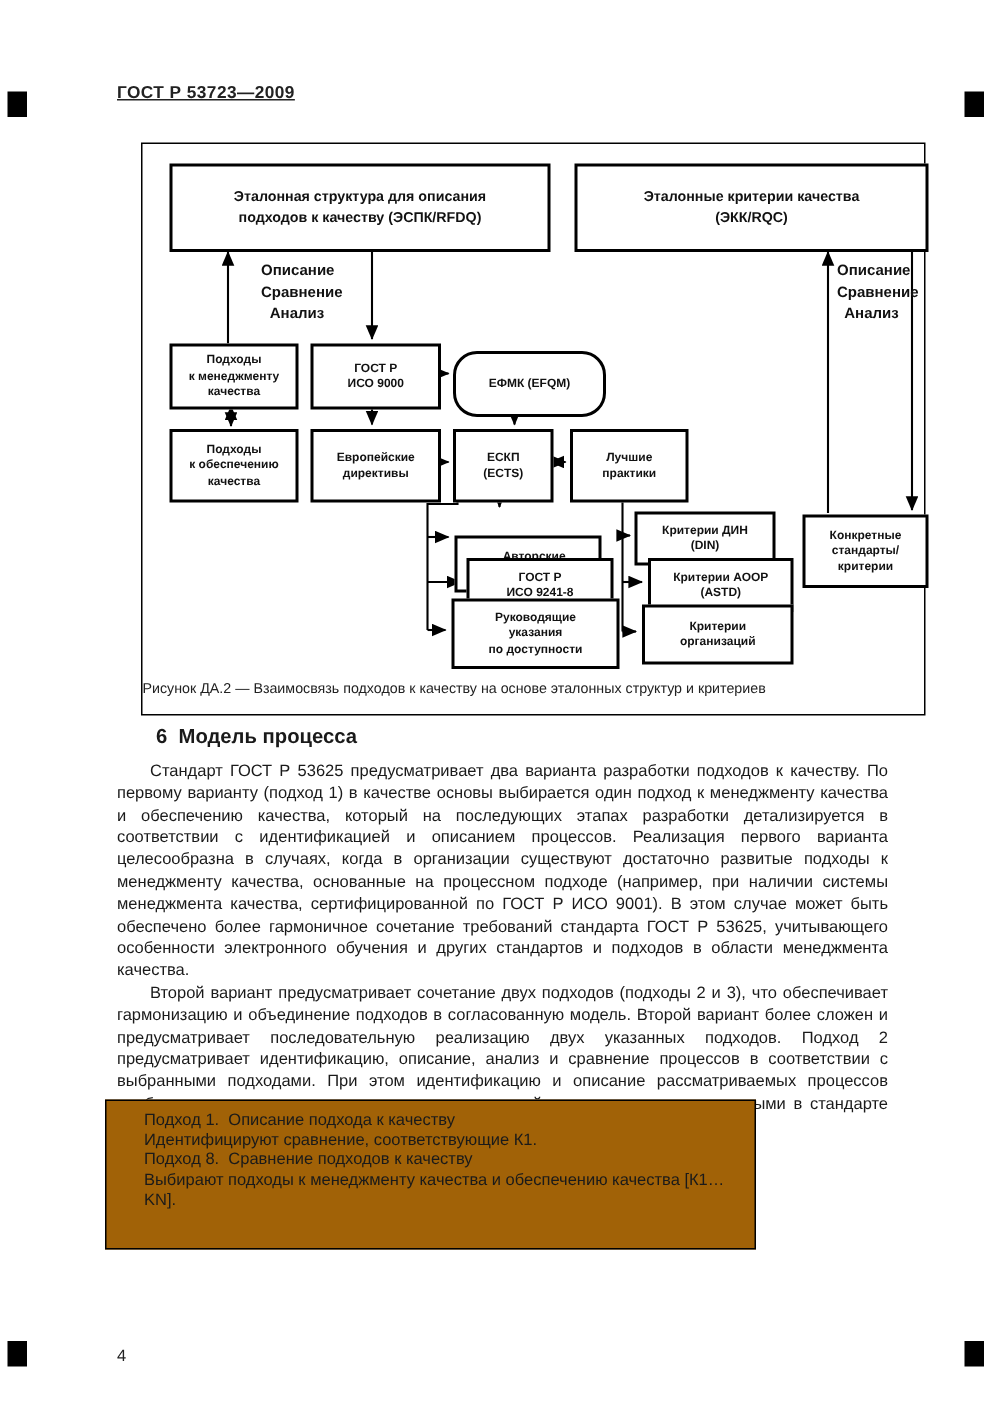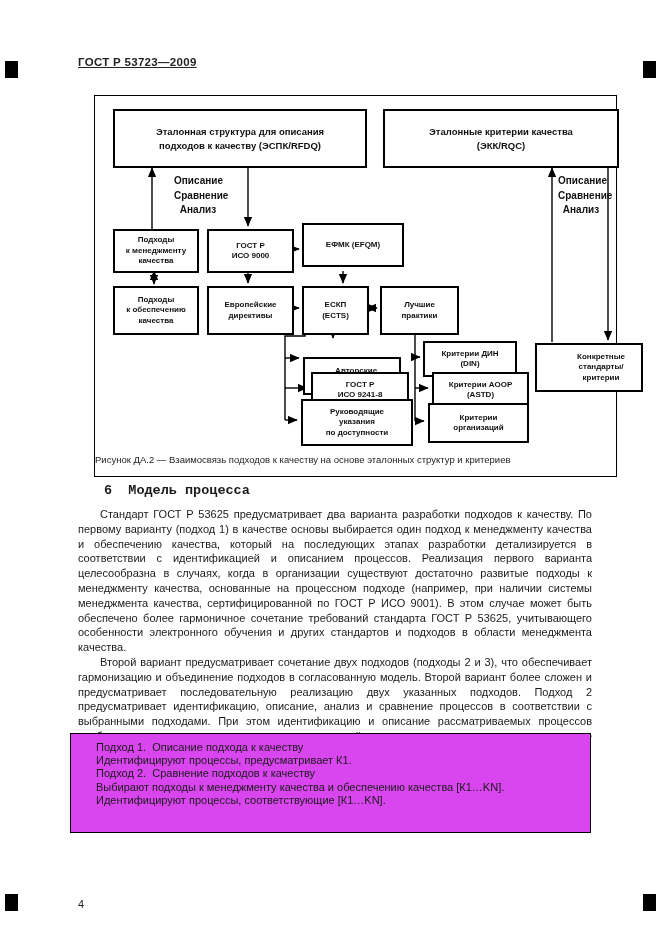--- a/index.html
+++ b/index.html
@@ -28,30 +28,30 @@
     position:absolute;text-align:center;font-size:10px;font-weight:bold;
     line-height:1.45;white-space:pre-line;color:#111;
   }
   .fig-caption{
     position:absolute;left:0;right:0;top:358px;
     font-size:9.5px;color:#222;
   }
   
   .section-heading{
     position:absolute;left:104px;top:483px;font-size:13.5px;font-weight:bold;
-    white-space:pre;color:#1a1a1a;font-family:Liberation Mono, monospace;
+    white-space:pre;color:#1a1a1a;
   }
   .body-text{
     position:absolute;left:78px;top:507px;width:514px;
     font-size:11px;line-height:14.8px;text-align:justify;color:#1a1a1a;
   }
   .body-text p{margin:0;text-indent:22px;}
   .approach-box{
-    position:absolute;left:70px;top:733px;width:521px;height:100px;
-    border:1.5px solid #000;background:#d946ef;
+    position:absolute;left:70px;top:733px;width:434px;height:100px;
+    border:1.5px solid #000;background:#a16207;
     padding-top:7px;box-sizing:border-box;
   }
   .approach-line{
     padding-left:25px;font-size:11px;line-height:13.2px;white-space:pre-wrap;
     color:#1a1a1a;
   }
   .page-number{position:absolute;left:78px;top:898px;font-size:11px;color:#222;}
 </style>
 </head>
 <body>
@@ -119,21 +119,21 @@
 Анализ</div>
     <div class="flow-label" style="left:463px;top:78px;width:46px;">Описание
 Сравнение
 Анализ</div>
 
     <div class="fbox" style="left:18px;top:133px;width:82px;height:40px;">Подходы
 к менеджменту
 качества</div>
     <div class="fbox" style="left:112px;top:133px;width:83px;height:40px;">ГОСТ Р
 ИСО 9000</div>
-    <div class="fbox" style="left:207px;top:127px;width:98px;height:40px;">ЕФМК (EFQM)</div>
+    <div class="fbox" style="left:207px;top:138px;width:98px;height:40px;border-radius:16px;">ЕФМК (EFQM)</div>
 
     <div class="fbox" style="left:18px;top:190px;width:82px;height:45px;">Подходы
 к обеспечению
 качества</div>
     <div class="fbox" style="left:207px;top:190px;width:63px;height:45px;">ЕСКП
 (ECTS)</div>
     <div class="fbox" style="left:112px;top:190px;width:83px;height:45px;">Европейские
 директивы</div>
     <div class="fbox" style="left:285px;top:190px;width:75px;height:45px;">Лучшие
 практики</div>
@@ -146,37 +146,36 @@
 указания
 по доступности</div>
 
     <div class="fbox" style="left:328px;top:245px;width:90px;height:32px;">Критерии ДИН
 (DIN)</div>
     <div class="fbox" style="left:337px;top:276px;width:93px;height:32px;">Критерии АООР
 (ASTD)</div>
     <div class="fbox" style="left:333px;top:307px;width:97px;height:36px;">Критерии
 организаций</div>
 
-    <div class="fbox" style="left:440px;top:247px;width:80px;height:45px;padding-left:24px;">Конкретные
+    <div class="fbox" style="left:440px;top:247px;width:80px;height:45px;">Конкретные
 стандарты/
 критерии</div>
 
     <div class="fig-caption">Рисунок ДА.2 — Взаимосвязь подходов к качеству на основе эталонных структур и критериев</div>
   </div>
 
   <div class="section-heading">6  Модель процесса</div>
 
   <div class="body-text">
     <p>Стандарт ГОСТ Р 53625 предусматривает два варианта разработки подходов к качеству. По первому варианту (подход 1) в качестве основы выбирается один подход к менеджменту качества и обеспечению качества, который на последующих этапах разработки детализируется в соответствии с идентификацией и описанием процессов. Реализация первого варианта целесообразна в случаях, когда в организации существуют достаточно развитые подходы к менеджменту качества, основанные на процессном подходе (например, при наличии системы менеджмента качества, сертифицированной по ГОСТ Р ИСО 9001). В этом случае может быть обеспечено более гармоничное сочетание требований стандарта ГОСТ Р 53625, учитывающего особенности электронного обучения и других стандартов и подходов в области менеджмента качества.</p>
     <p>Второй вариант предусматривает сочетание двух подходов (подходы 2 и 3), что обеспечивает гармонизацию и объединение подходов в согласованную модель. Второй вариант более сложен и предусматривает последовательную реализацию двух указанных подходов. Подход 2 предусматривает идентификацию, описание, анализ и сравнение процессов в соответствии с выбранными подходами. При этом идентификацию и описание рассматриваемых процессов необходимо выполнять в соответствии со структурой и метриками, определенными в стандарте ГОСТ Р 53625.</p>
     <p>Указанные подходы определены в стандарте ГОСТ Р 53625 (раздел 6).</p>
   </div>
 
   <div class="approach-box">
     <div class="approach-line">Подход 1.  Описание подхода к качеству</div>
-    <div class="approach-line">Идентифицируют процессы, предусматривает К1.</div>
-    <div class="approach-line">Подход 2.  Сравнение подходов к качеству</div>
+    <div class="approach-line">Идентифицируют сравнение, соответствующие К1.</div>
+    <div class="approach-line">Подход 8.  Сравнение подходов к качеству</div>
     <div class="approach-line">Выбирают подходы к менеджменту качества и обеспечению качества [К1…KN].</div>
-    <div class="approach-line">Идентифицируют процессы, соответствующие [К1…KN].</div>
   </div>
 
   <div class="page-number">4</div>
 </div>
 
 </body></html>

